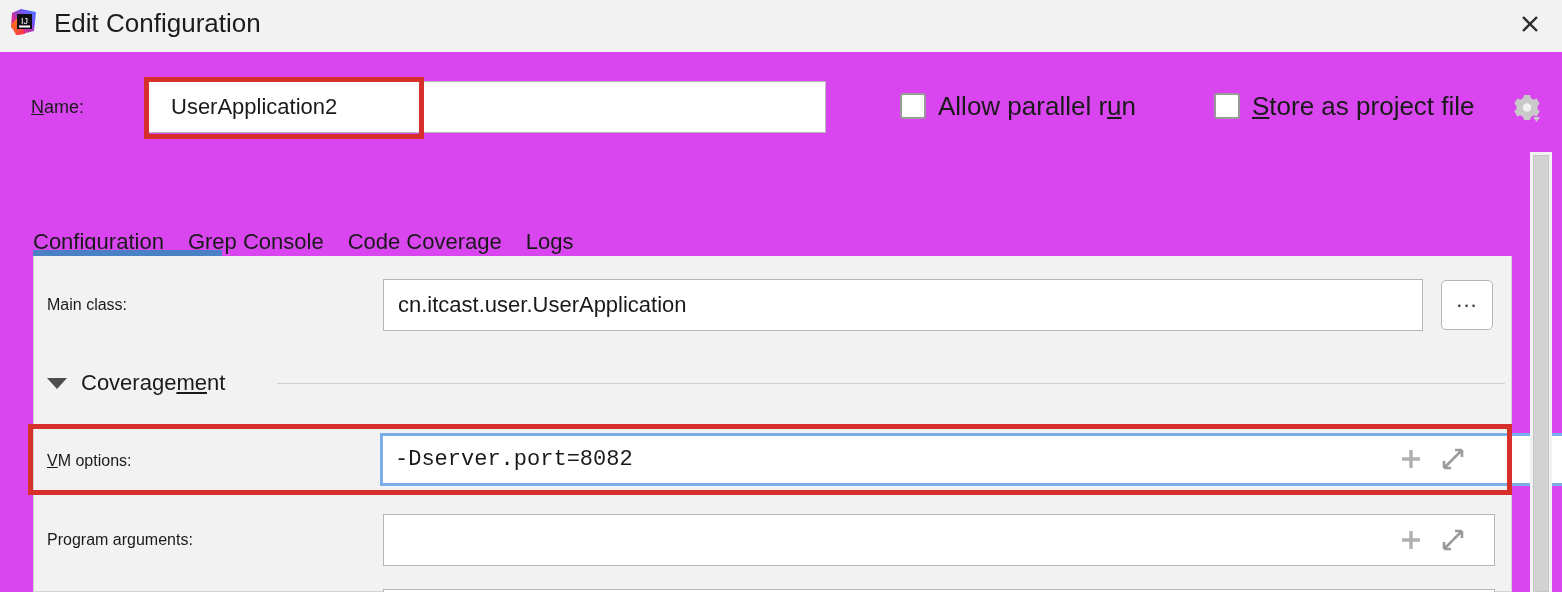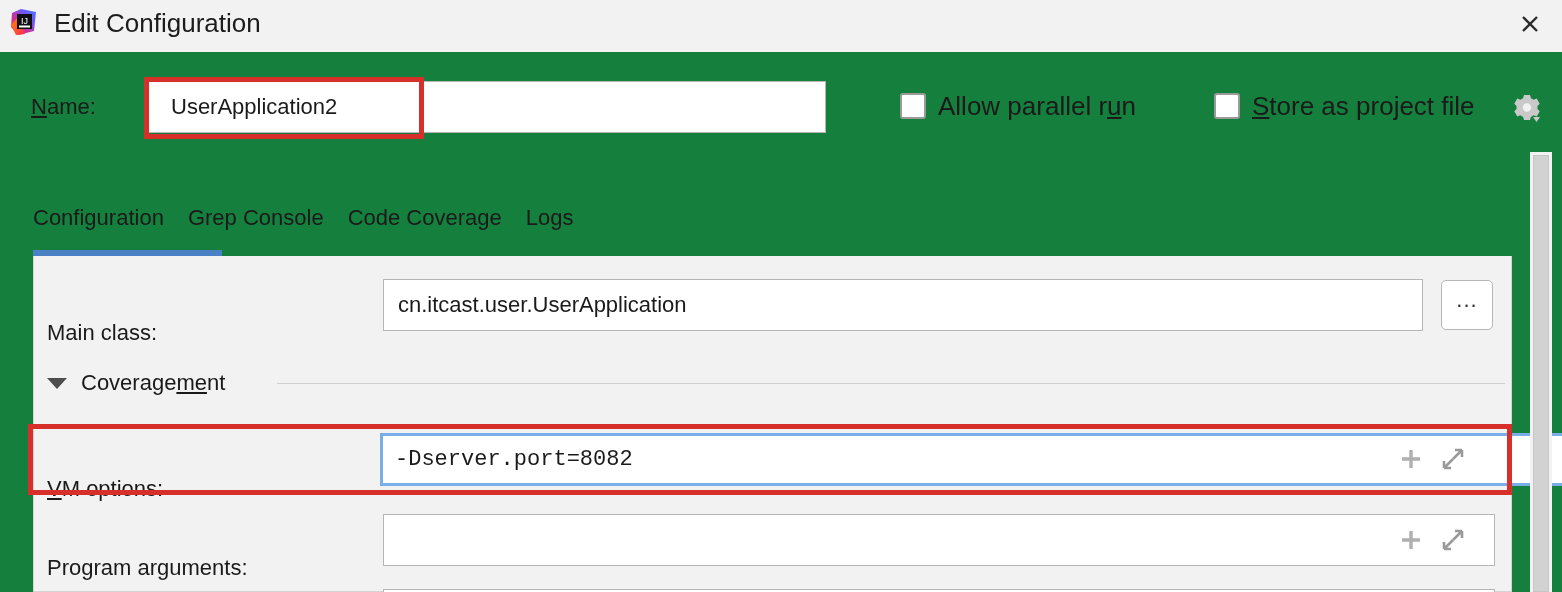--- a/index.html
+++ b/index.html
@@ -7,21 +7,21 @@
     padding: 0;
     background: #ffffff;
   }
   body {
     font-family: "Liberation Sans", sans-serif;
   }
   #app {
     position: relative;
     width: 1562px;
     height: 592px;
-    background: #15803d;
+    background: #d946ef;
     overflow: hidden;
     color: #1a1a1a;
   }
 
   
   .titlebar {
     position: absolute;
     left: 0; top: 0;
     width: 1562px; height: 52px;
     background: #f2f2f2;
@@ -46,21 +46,21 @@
     display: flex;
     align-items: center;
     justify-content: center;
     cursor: pointer;
   }
 
   
   .name-label {
     position: absolute;
     left: 31px; top: 92px;
-    font-size: 22px;
+    font-size: 18px;
     line-height: 30px;
     white-space: nowrap;
   }
   .name-input {
     position: absolute;
     left: 148px; top: 81px;
     width: 678px; height: 52px;
     background: #ffffff;
     border: 1px solid #b6b6b6;
     box-sizing: border-box;
@@ -118,45 +118,44 @@
   }
   .tab {
     font-size: 22px;
     line-height: 30px;
     padding: 0 10px 0 0;
     margin-right: 14px;
     white-space: nowrap;
     cursor: pointer;
     color: #1a1a1a;
   }
-  .tab:last-child { margin-right: 0; }
+  .tab:last-child { margin-right: 0; margin-top: 24px; }
   .tab-underline {
     position: absolute;
     left: 33px; top: 250px;
     width: 189px; height: 6px;
     background: #4a80c4;
   }
 
   
   .panel {
     position: absolute;
     left: 33px; top: 256px;
     width: 1479px; height: 336px;
     border: 1px solid #d3d3d3;
     border-top: none;
     box-sizing: border-box;
     background: #f2f2f2;
   }
 
   .row-label {
     position: absolute;
-    font-size: 22px;
+    font-size: 16px;
     line-height: 30px;
     white-space: nowrap;
-    margin-top: 28px;
   }
   .field {
     position: absolute;
     background: #ffffff;
     border: 1px solid #b6b6b6;
     box-sizing: border-box;
     font-family: "Liberation Sans", sans-serif;
     font-size: 22px;
     color: #1a1a1a;
     padding: 0 0 0 14px;

